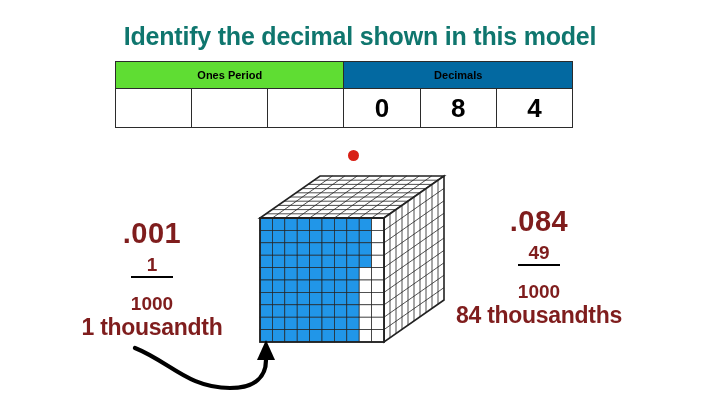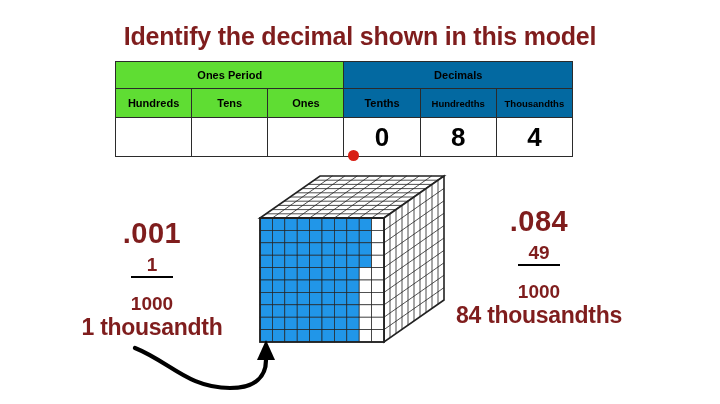--- a/index.html
+++ b/index.html
@@ -19,21 +19,21 @@
   
   #page-title {
     position: absolute;
     top: 22px;
     left: 0;
     width: 720px;
     text-align: center;
     font-size: 25px;
     font-weight: bold;
     letter-spacing: -0.2px;
-    color: #7f1d1d;
+    color: #0f766e;
   }
 
   
   #place-value-table {
     position: absolute;
     left: 115px;
     top: 61px;
     width: 458px;
     border-collapse: collapse;
     table-layout: fixed;
@@ -138,28 +138,20 @@
 </head>
 <body>
 
 <div id="page-title">Identify the decimal shown in this model</div>
 
 <table id="place-value-table">
   <tbody>
       <tr>
     <td class="period-cell green" colspan="3">Ones Period</td>
     <td class="period-cell orange" colspan="3">Decimals</td>
-  </tr>
-  <tr>
-    <td class="head-cell green">Hundreds</td>
-    <td class="head-cell green">Tens</td>
-    <td class="head-cell green">Ones</td>
-    <td class="head-cell orange">Tenths</td>
-    <td class="head-cell orange small">Hundredths</td>
-    <td class="head-cell orange small">Thousandths</td>
   </tr>
   <tr>
     <td class="value-cell"></td>
     <td class="value-cell"></td>
     <td class="value-cell"></td>
     <td class="value-cell">0</td>
     <td class="value-cell">8</td>
     <td class="value-cell">4</td>
   </tr>
 </tbody>

